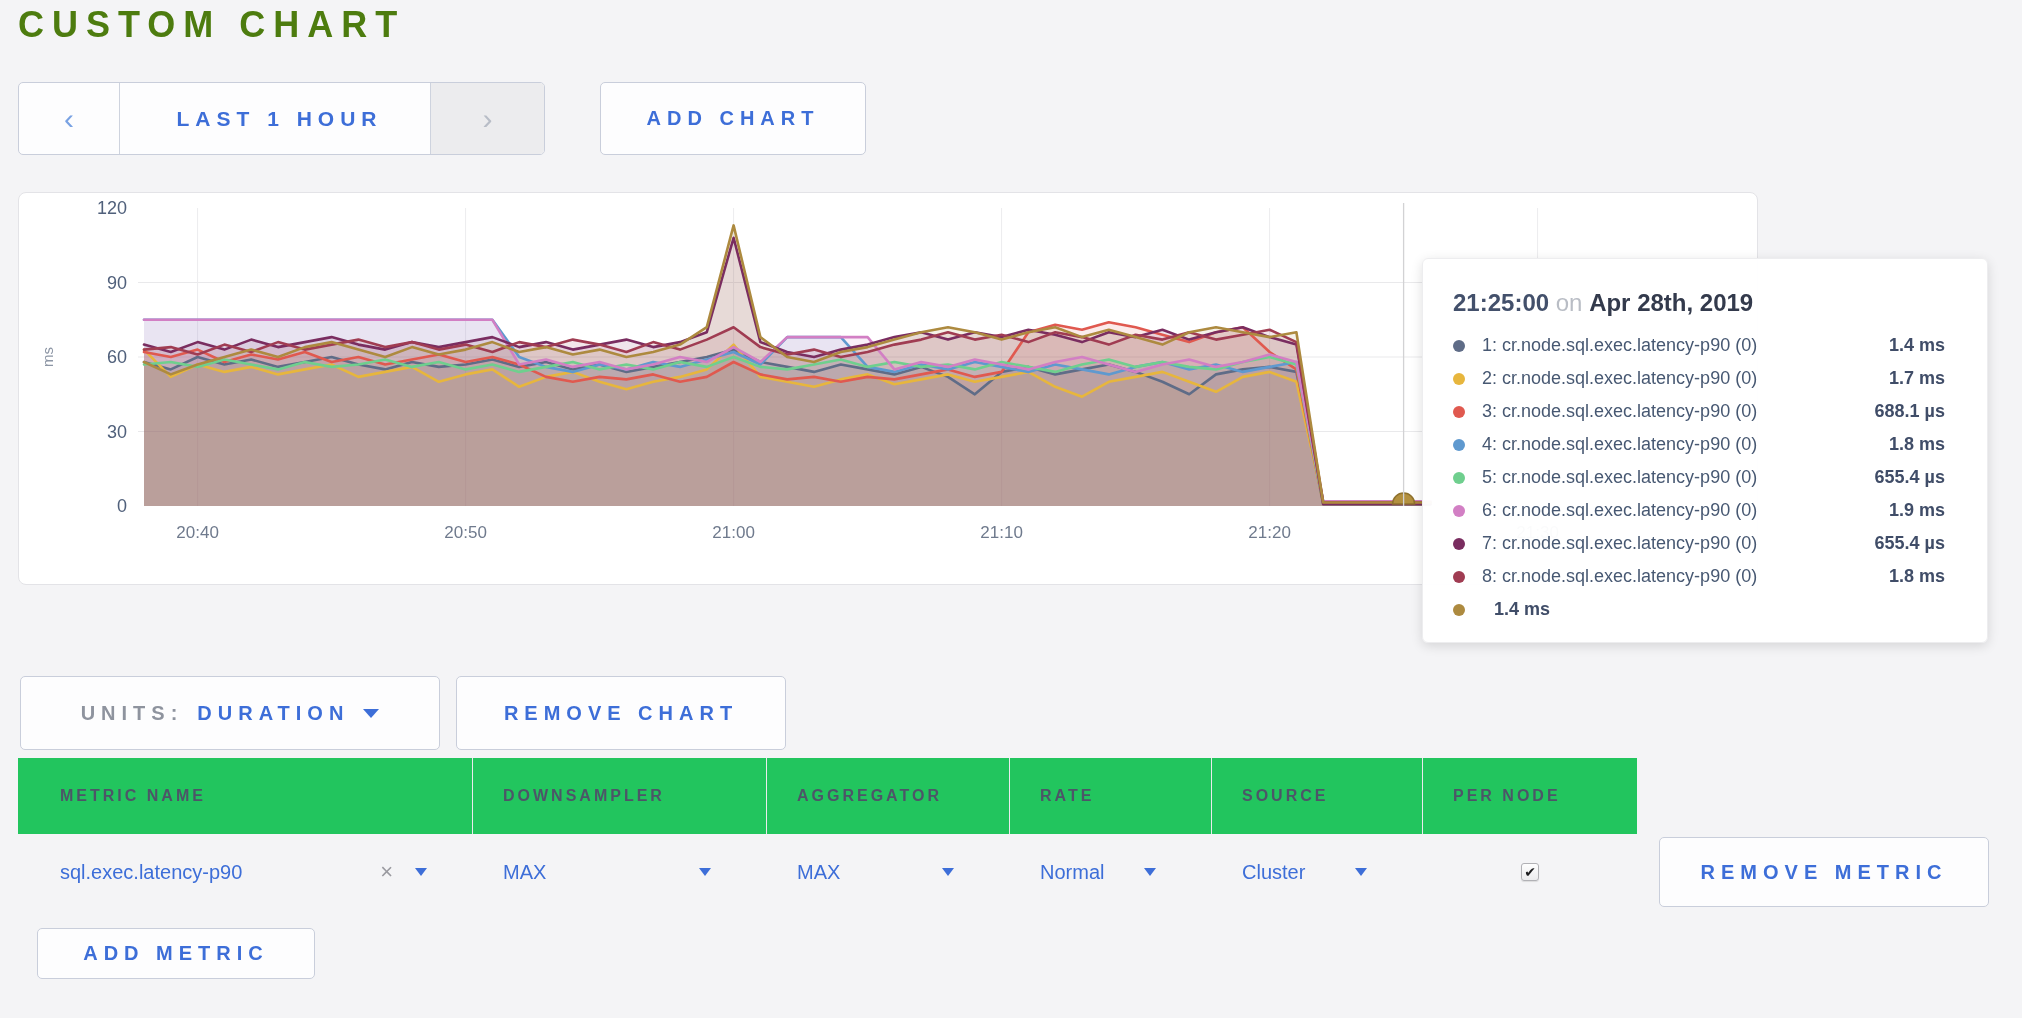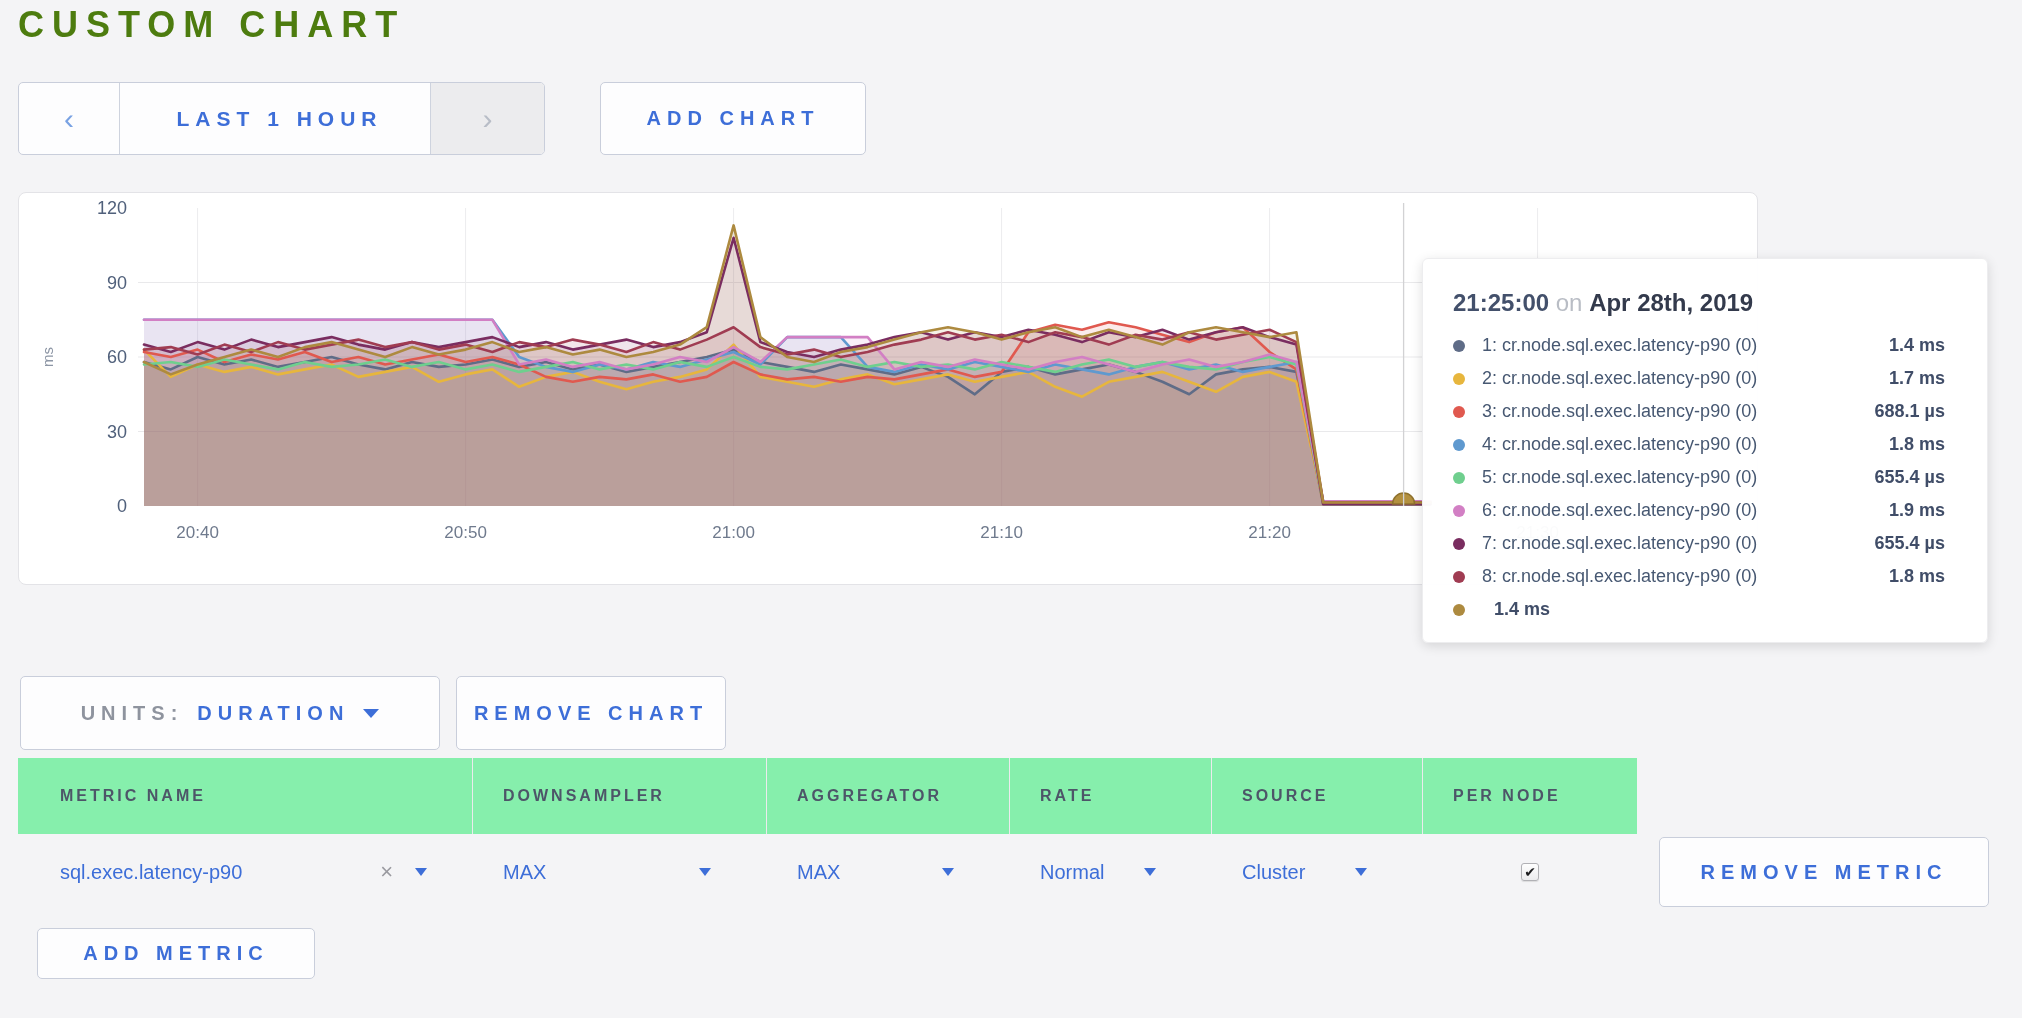--- a/index.html
+++ b/index.html
@@ -51,28 +51,28 @@
   .tt-time { font-weight:700; color:#43506b; }
   .tt-on { color:#b9bdc5; }
   .tt-date { font-weight:700; color:#333a4c; }
   .tt-row { display:flex; align-items:center; height:33px; font-size:18px; }
   .tt-dot { width:12px; height:12px; border-radius:50%; margin-right:17px; flex:none; }
   .tt-label { flex:1; white-space:nowrap; }
   .tt-value { margin-left:12px; text-align:right; white-space:nowrap; font-weight:700; color:#404d68; }
   
   .units-btn { position:absolute; left:20px; top:676px; width:420px; height:74px; gap:14px; }
   .units-label { color:#8e939e; }
-  .remove-chart { position:absolute; left:456px; top:676px; width:270px; height:74px; }
+  .remove-chart { position:absolute; left:456px; top:676px; width:330px; height:74px; }
   .caret { width:0; height:0; border-left:6px solid transparent; border-right:6px solid transparent; border-top:8px solid #3d6ed8; display:inline-block; }
   .caret.big { border-left-width:8px; border-right-width:8px; border-top-width:9px; }
   
   .metrics-table { position:absolute; left:18px; top:758px; width:1986px; }
   .tr { display:grid; grid-template-columns:455px 294px 243px 202px 211px 214px 1fr; }
   .thead .cell {
-    background:#86efac; height:76px; display:flex; align-items:center;
+    background:#22c55e; height:76px; display:flex; align-items:center;
     color:#4d5568; font-size:16px; font-weight:700; letter-spacing:3px;
     border-right:1px solid #ebebed; padding-left:30px;
   }
   .thead .cell:first-child { padding-left:42px; }
   .thead .cell:last-child, .tbody .cell:last-child { background:transparent; border-right:none; }
   .thead .cell.c6 { border-right:none; }
   .tbody .cell { height:76px; display:flex; align-items:center; padding-left:30px; color:#3d6ed8; font-size:20px; }
   .tbody .cell:first-child { padding-left:42px; padding-right:46px; }
   .metric-name { flex:1; white-space:nowrap; }
   .clear-x { color:#9a9aa0; font-size:22px; margin-right:22px; }

